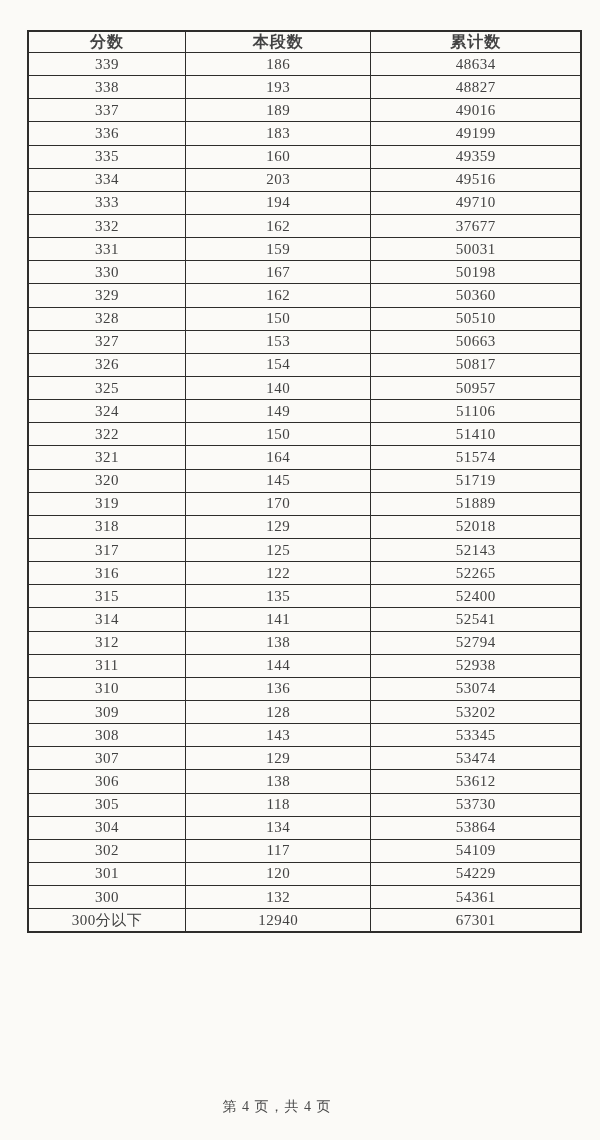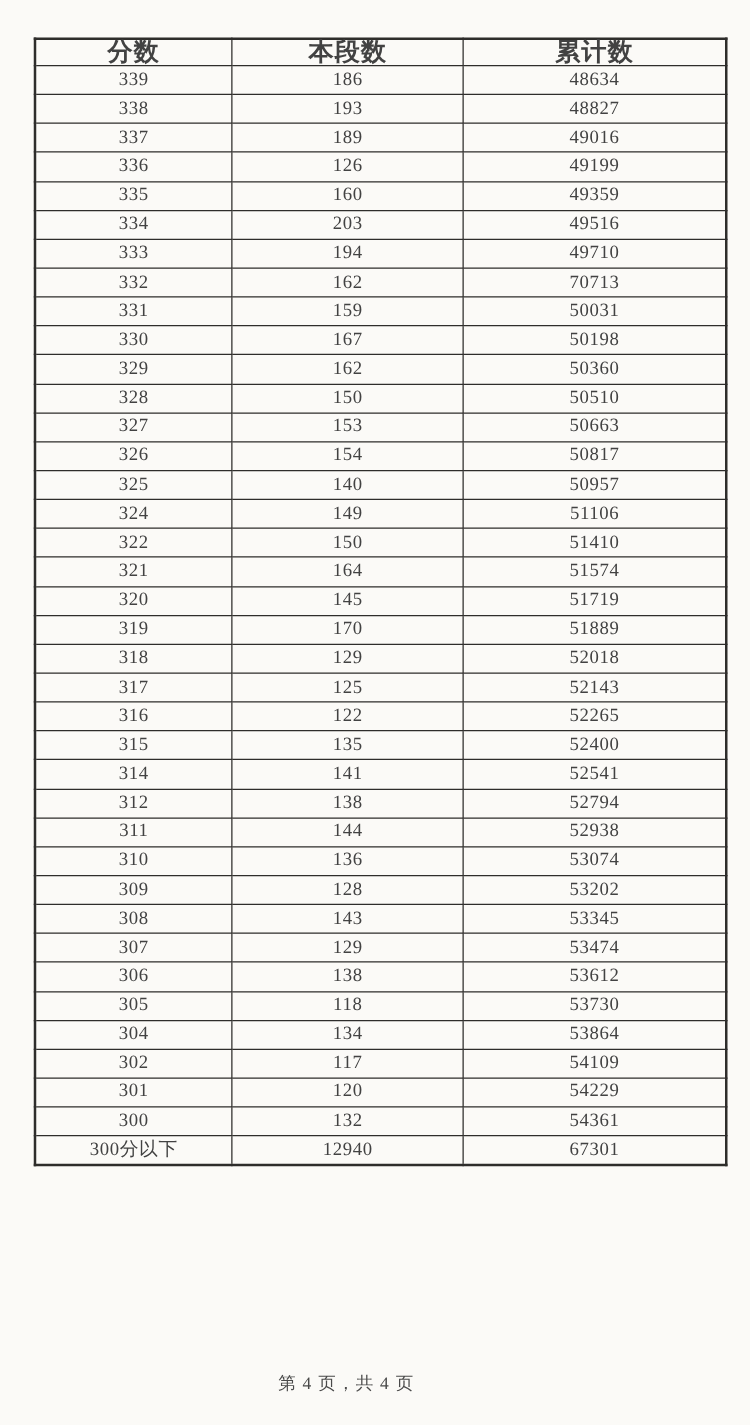--- a/index.html
+++ b/index.html
@@ -42,21 +42,21 @@
     font-size: 15px;
     line-height: 1;
     padding: 0;
     height: 21.5px;
     letter-spacing: 0.5px;
   }
   table.score-table {
     border: 2.4px solid var(--border);
   }
   table.score-table th {
-    font-size: 20px;
+    font-size: 16px;
     font-weight: bold;
     letter-spacing: 1px;
   }
   .footer {
     position: absolute;
     left: 0;
     top: 1098px;
     width: 554px;
     text-align: center;
     font-size: 14px;
@@ -92,42 +92,42 @@
           <td>193</td>
           <td>48827</td>
         </tr>
         <tr>
           <td>337</td>
           <td>189</td>
           <td>49016</td>
         </tr>
         <tr>
           <td>336</td>
-          <td>126</td>
+          <td>183</td>
           <td>49199</td>
         </tr>
         <tr>
           <td>335</td>
           <td>160</td>
           <td>49359</td>
         </tr>
         <tr>
           <td>334</td>
           <td>203</td>
           <td>49516</td>
         </tr>
         <tr>
           <td>333</td>
           <td>194</td>
           <td>49710</td>
         </tr>
         <tr>
           <td>332</td>
           <td>162</td>
-          <td>70713</td>
+          <td>37677</td>
         </tr>
         <tr>
           <td>331</td>
           <td>159</td>
           <td>50031</td>
         </tr>
         <tr>
           <td>330</td>
           <td>167</td>
           <td>50198</td>

